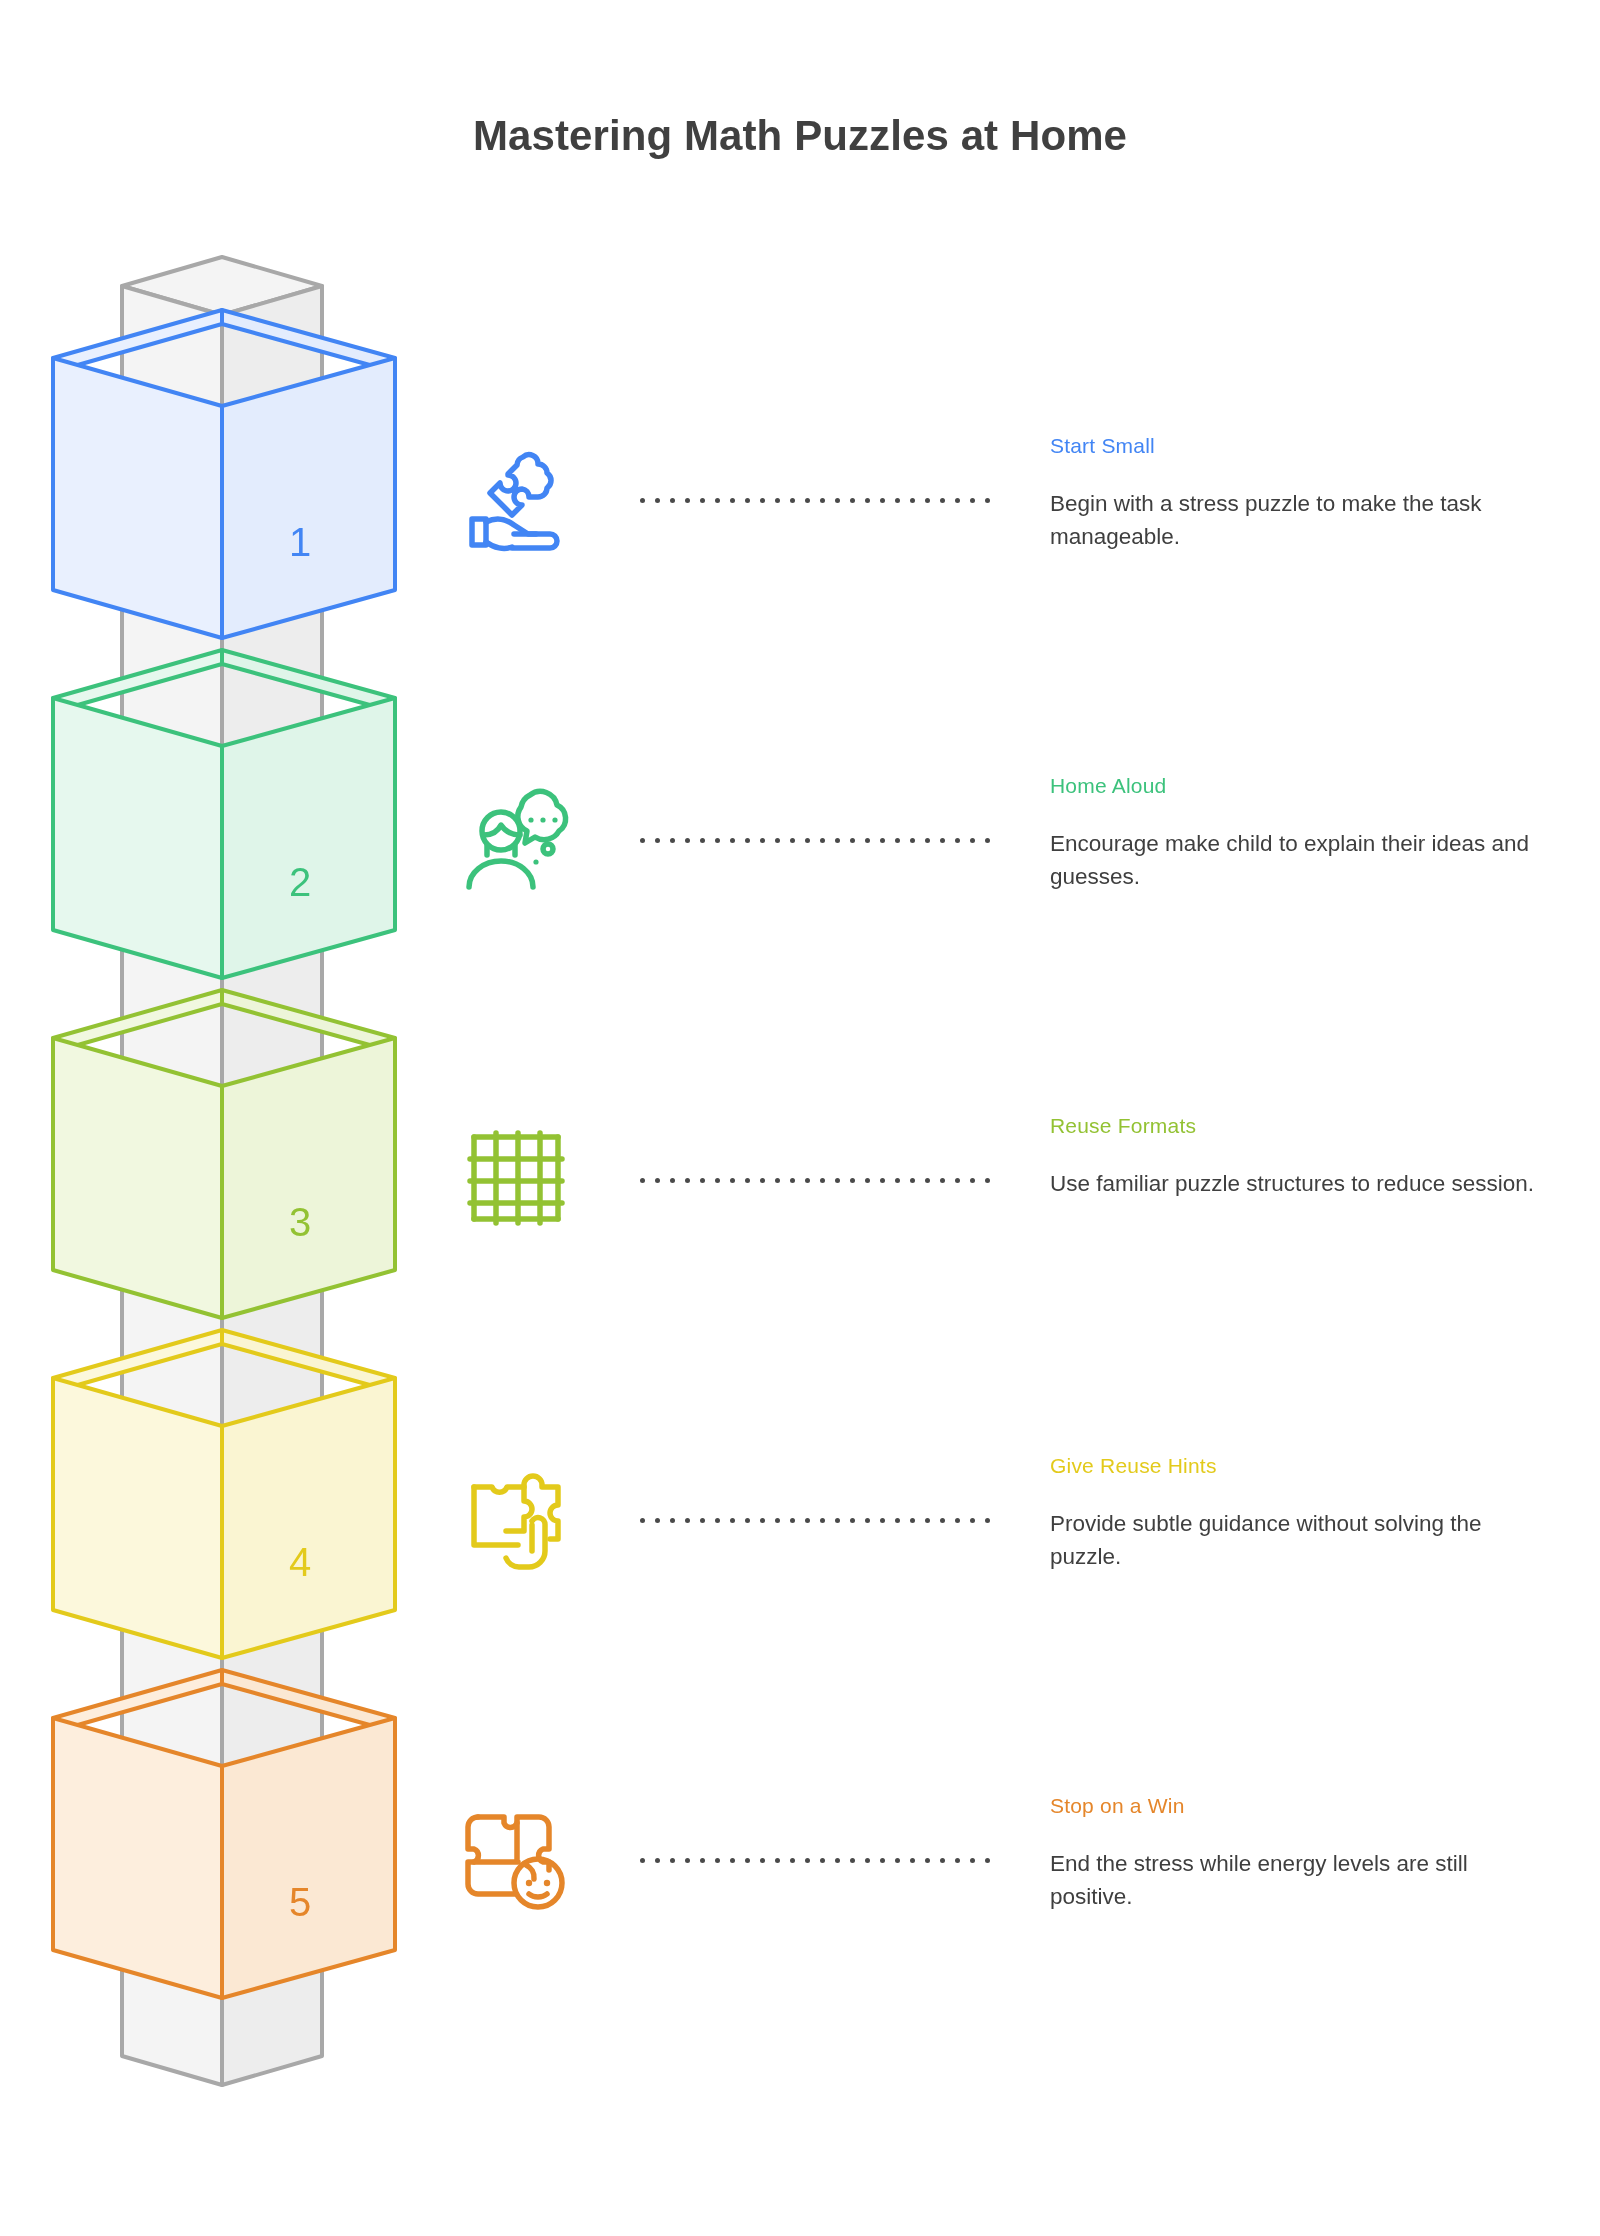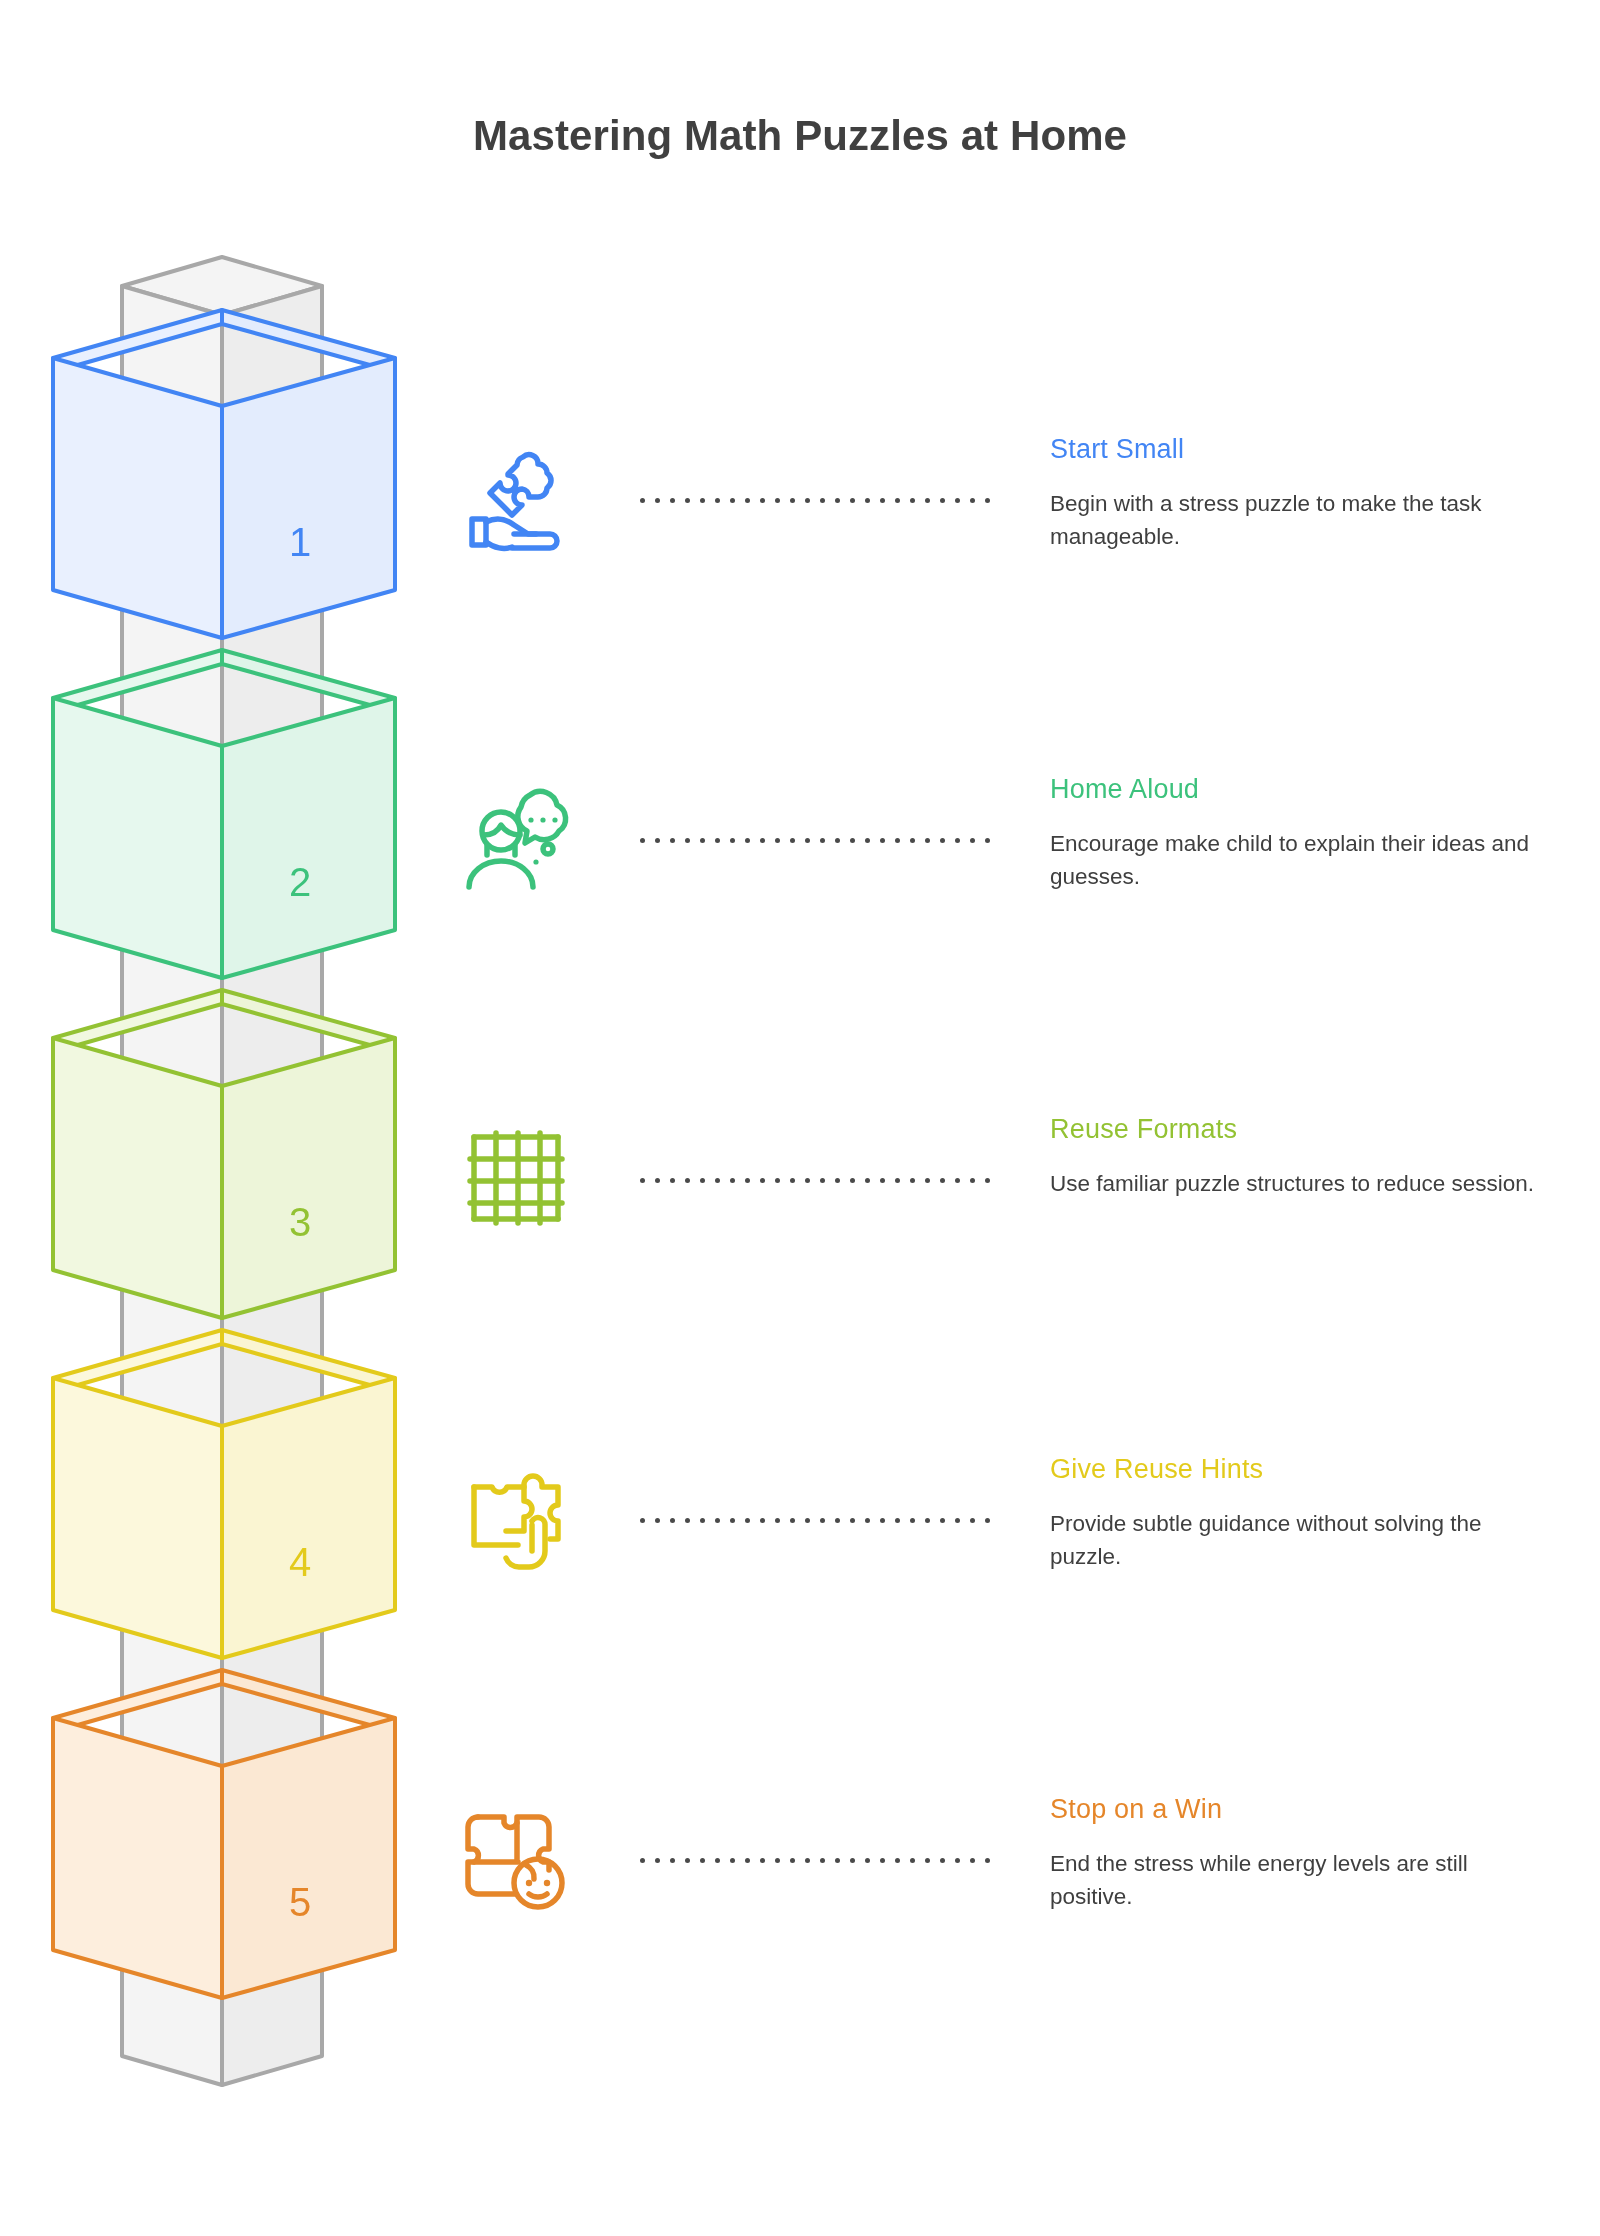--- a/index.html
+++ b/index.html
@@ -14,21 +14,21 @@
   }
 
   #tower{position:absolute;left:0;top:0;width:470px;height:2236px;}
 
   .step-row{position:absolute;left:0;width:1600px;height:0;}
 
   .icon-wrap{position:absolute;width:110px;height:110px;}
   .dots{position:absolute;height:8px;}
   .dot{position:absolute;width:5px;height:5px;border-radius:50%;background:#4a4a4a;top:0;}
 
-  .step-title{position:absolute;font-size:27px;font-weight:normal;letter-spacing:0.2px;white-space:nowrap;}
+  .step-title{position:absolute;font-size:21px;font-weight:normal;letter-spacing:0.2px;white-space:nowrap;}
   .step-desc{position:absolute;font-size:22.5px;line-height:33px;color:#3f3f3f;width:490px;}
 
   svg{display:block;}
 </style>
 </head>
 <body>
 
 <div id="stage">
 
   <div id="page-title">Mastering Math Puzzles at Home</div>

